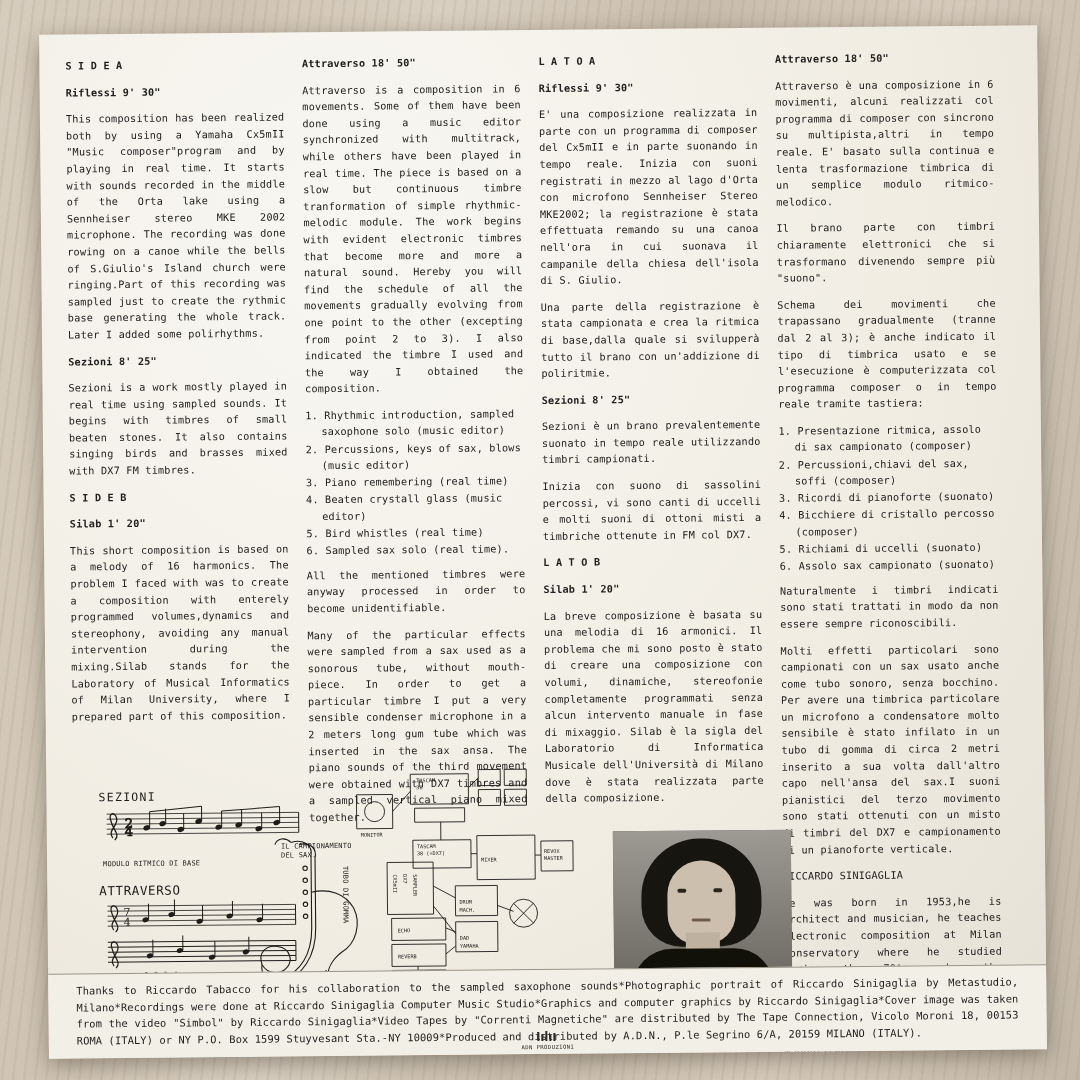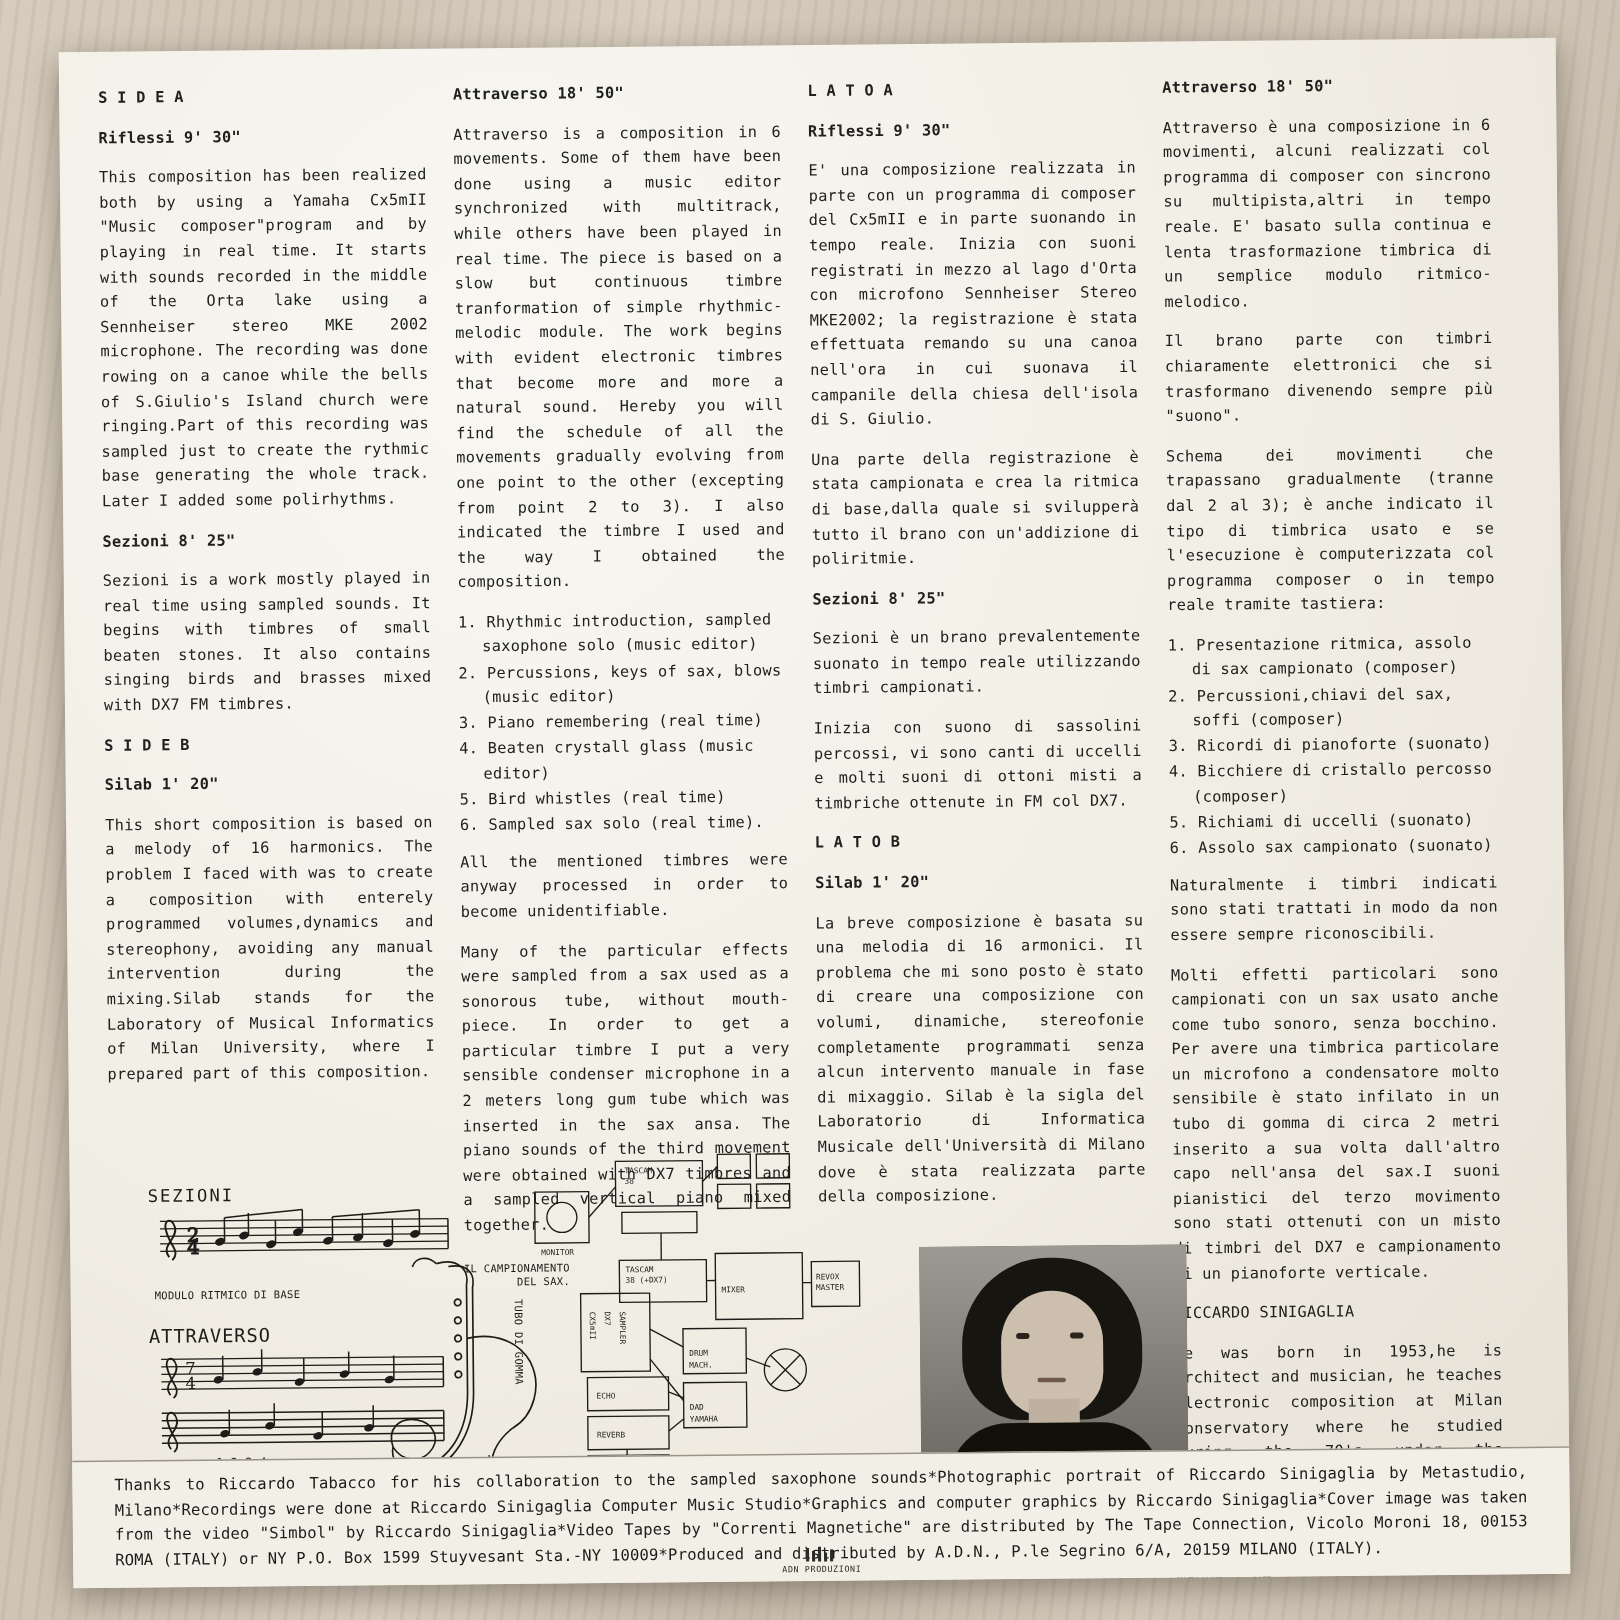--- a/index.html
+++ b/index.html
@@ -319,21 +319,21 @@
         <circle cx="50" cy="60" r="2.2"></circle>
           <circle cx="50" cy="72" r="2.2"></circle>
         <circle cx="50" cy="84" r="2.2"></circle>
         <path d="M36 10 C30 4,22 6,20 12"></path>
         <path d="M56 60 C74 56,90 62,98 76 C106 92,100 112,86 120"></path>
         <path d="M86 120 C78 126,70 136,72 148"></path>
         <circle cx="70" cy="152" r="7"></circle>
         <path d="M63 152 L57 158 M77 152 L83 158 M70 145 L70 138 M70 159 L70 166 M64 146 L59 142 M76 146 L81 142"></path>
       </g>
     </svg>
-    <div class="tiny" style="position:absolute;left:195px;top:54px;width:86px;text-align:right;">IL CAMPIONAMENTO DEL SAX.</div>
+    <div class="tiny" style="position:absolute;left:182px;top:54px;width:86px;">IL CAMPIONAMENTO DEL SAX.</div>
     <div class="tiny" style="position:absolute;left:250px;top:78px;transform:rotate(90deg);transform-origin:left top;">TUBO DI GOMMA</div>
     <div class="tiny" style="position:absolute;left:200px;top:190px;">MICROFONO</div>
   </div>
 
   <svg id="diagram" viewBox="0 0 232 232">
     <g stroke="#1d1c18" stroke-width="0.9" fill="none">
       <rect x="64" y="8" width="58" height="30"></rect>
       <rect x="132" y="4" width="22" height="16"></rect>
       <rect x="158" y="4" width="22" height="16"></rect>
       <rect x="132" y="24" width="22" height="16"></rect>

